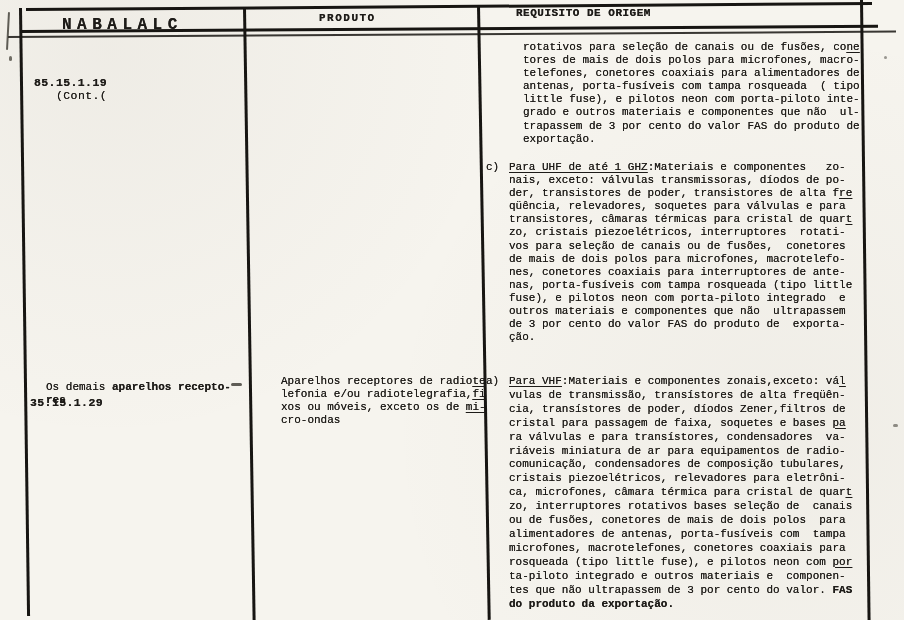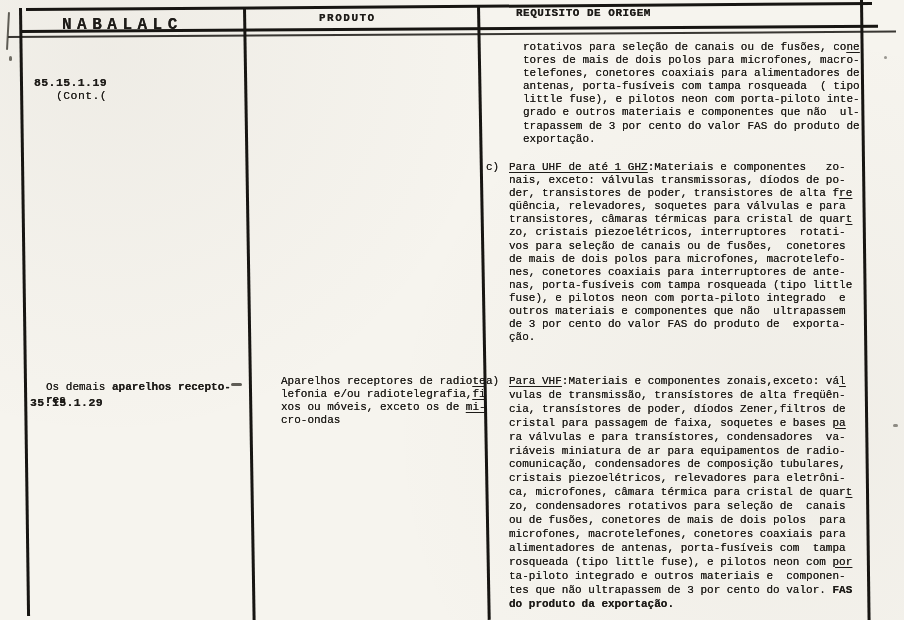--- a/index.html
+++ b/index.html
@@ -93,21 +93,21 @@
 <div class="lines lh2 ink" style="left:509px;top:375px;">
     <div class="tl"><span class="u">Para VHF</span>:Materiais e componentes zonais,exceto: vá<span class="u">l</span></div>
     <div class="tl">vulas de transmissão, transístores de alta freqüên-</div>
     <div class="tl">cia, transístores de poder, díodos Zener,filtros de</div>
     <div class="tl">cristal para passagem de faixa, soquetes e bases <span class="u">pa</span></div>
     <div class="tl">ra válvulas e para transístores, condensadores  va-</div>
     <div class="tl">riáveis miniatura de ar para equipamentos de radio-</div>
     <div class="tl">comunicação, condensadores de composição tubulares,</div>
     <div class="tl">cristais piezoelétricos, relevadores para eletrôni-</div>
     <div class="tl">ca, microfones, câmara térmica para cristal de quar<span class="u">t</span></div>
-    <div class="tl">zo, condensadores rotativos para seleção de  canais</div>
+    <div class="tl">zo, interruptores rotativos bases seleção de  canais</div>
     <div class="tl">ou de fusões, conetores de mais de dois polos  para</div>
+    <div class="tl">alimentadores de antenas, porta-fusíveis com  tampa</div>
     <div class="tl">microfones, macrotelefones, conetores coaxiais para</div>
-    <div class="tl">alimentadores de antenas, porta-fusíveis com  tampa</div>
     <div class="tl">rosqueada (tipo little fuse), e pilotos neon com <span class="u">por</span></div>
     <div class="tl">ta-piloto integrado e outros materiais e  componen-</div>
     <div class="tl">tes que não ultrapassem de 3 por cento do valor. <span class="b">FAS</span></div>
     <div class="tl b">do produto da exportação.</div>
   </div>
 
 </body></html>

